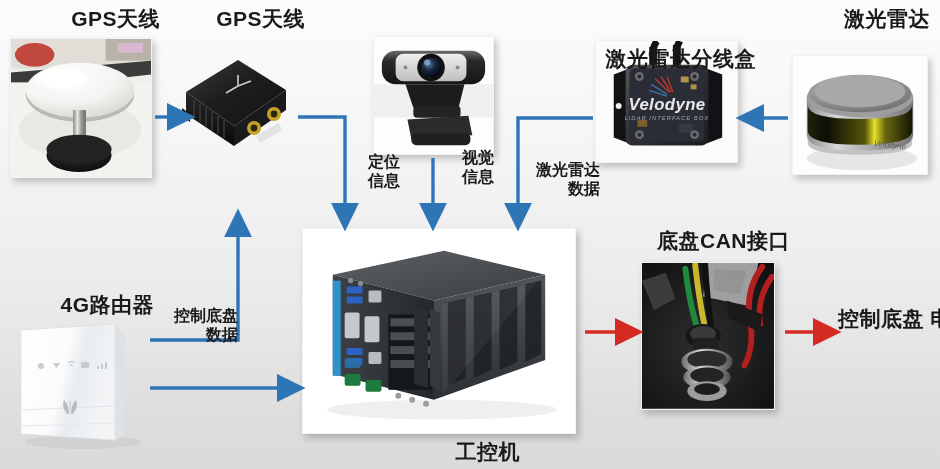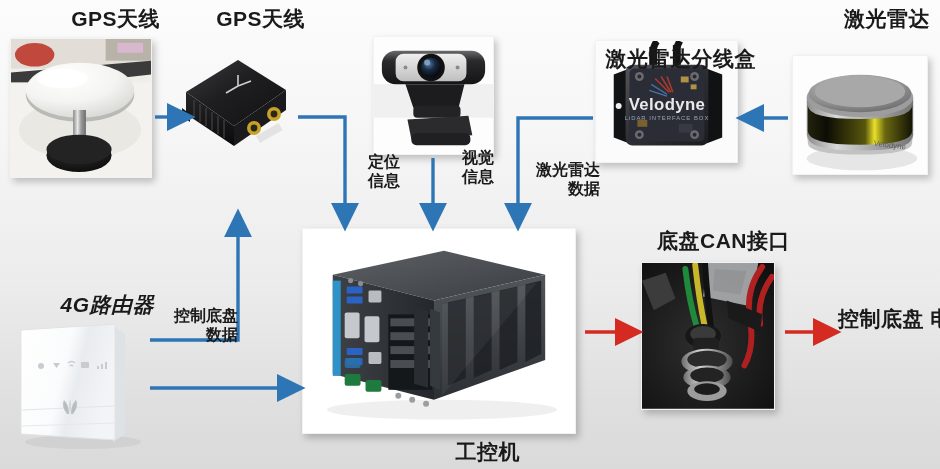--- a/index.html
+++ b/index.html
@@ -26,21 +26,21 @@
   .flow {
     position: absolute;
     color: #1a1a1a;
     font-size: 16px;
     font-weight: 700;
     line-height: 1.2;
     white-space: pre-line;
     text-align: right;
   }
   
-  .photo { position: absolute; overflow: hidden; }
+  .photo { position: absolute; overflow: hidden; font-style: italic; }
   .framed {
     background: #ffffff;
     border: 1px solid #f2f2f2;
     box-shadow: 3px 4px 7px rgba(0,0,0,.22);
   }
   .inner { position: absolute; inset: 0; }
   svg.arrows { position: absolute; left: 0; top: 0; width: 940px; height: 469px; pointer-events: none; }
 </style>
 </head>
 <body>
@@ -433,21 +433,21 @@
 
   <div class="lbl" style="left:0px;top:6px;width:160px;">GPS天线</div>
 
   <div class="lbl" style="left:165px;top:6px;width:140px;">GPS天线</div>
 
 
   <div class="lbl" style="left:578px;top:6px;width:178px;margin-top:40px;">激光雷达分线盒</div>
 
   <div class="lbl" style="left:790px;top:6px;width:140px;">激光雷达</div>
 
-  <div class="lbl" style="left:8px;top:292px;width:146px;font-style:italic;">4G路由器</div>
+  <div class="lbl" style="left:8px;top:292px;width:146px;">4G路由器</div>
 
   <div class="lbl" style="left:360px;top:439px;width:160px;">工控机</div>
 
   <div class="lbl" style="left:628px;top:228px;width:162px;">底盘CAN接口</div>
 
   <div class="lbl" style="left:838px;top:306px;width:100px;">控制底盘
 电机等</div>
 
   <div class="flow" style="left:332px;top:152px;width:68px;">定位
 信息</div>

